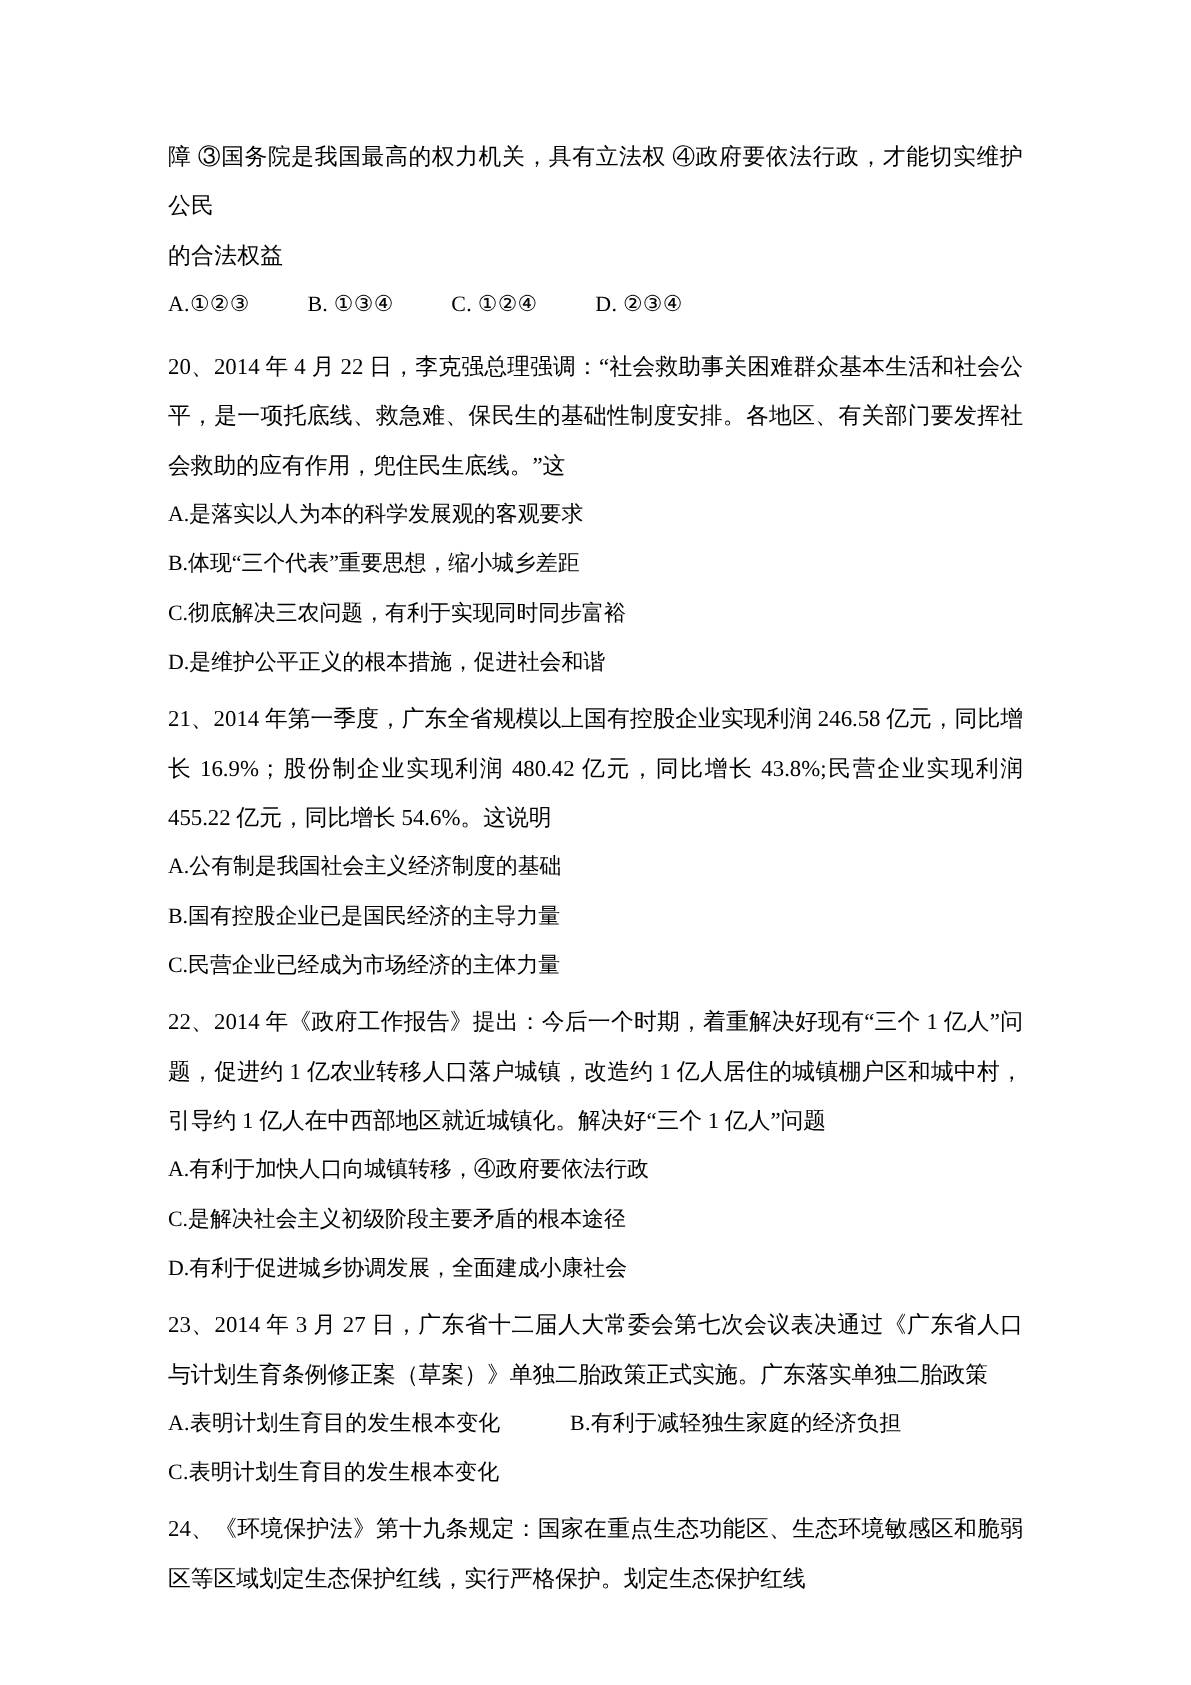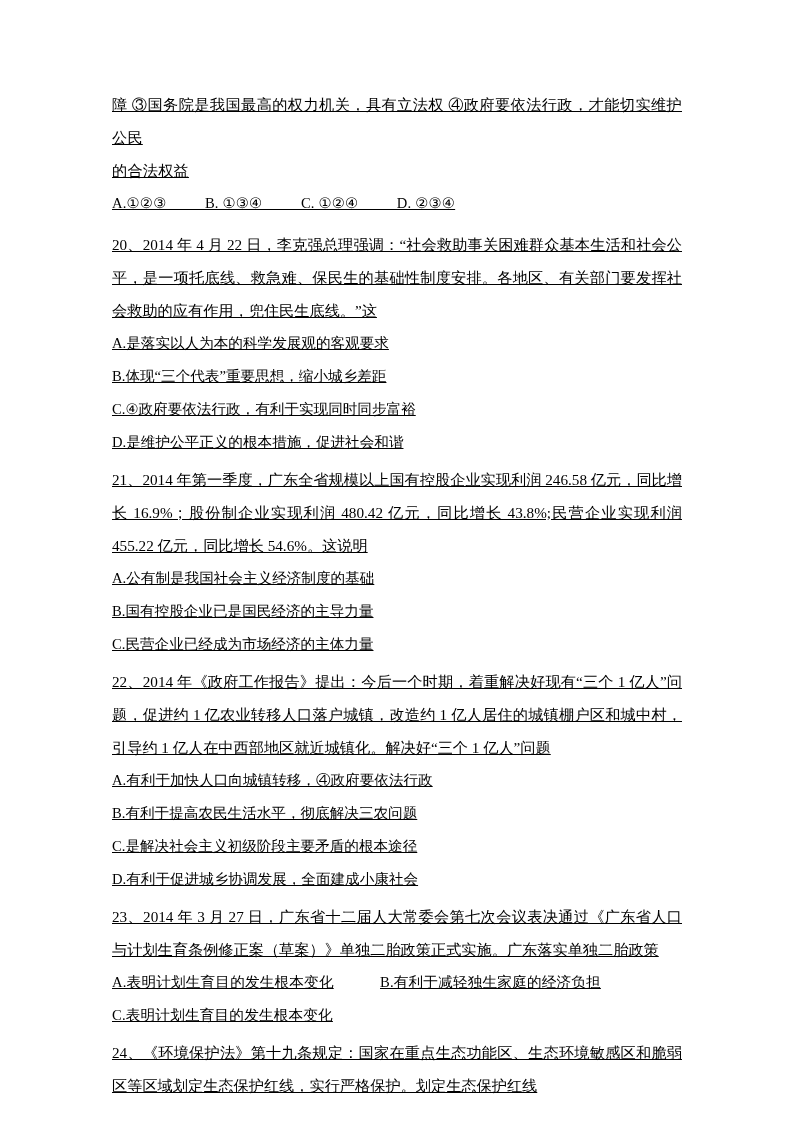--- a/index.html
+++ b/index.html
@@ -16,21 +16,20 @@
     overflow: hidden;
   }
   .page {
     position: absolute;
     left: 0;
     top: 0;
     width: 794px;
     height: 1123px;
     box-sizing: border-box;
     padding: 88px 60px 60px 112px;
-    text-decoration: underline;
   }
   .doc-body {
     width: 570px;
   }
   p {
     margin: 0;
   }
   .para {
     font-size: 15.2px;
     line-height: 33px;
@@ -88,39 +87,38 @@
       <p class="para">的合法权益</p>
       <p class="opt-row">A.①②③          B. ①③④          C. ①②④          D. ②③④</p>
     </div>
 
     <div class="gap"></div>
 
     <div class="block">
       <p class="stem">20、2014 年 4 月 22 日，李克强总理强调：“社会救助事关困难群众基本生活和社会公平，是一项托底线、救急难、保民生的基础性制度安排。各地区、有关部门要发挥社会救助的应有作用，兜住民生底线。”这</p>
       <p class="opt">A.是落实以人为本的科学发展观的客观要求</p>
       <p class="opt">B.体现“三个代表”重要思想，缩小城乡差距</p>
-      <p class="opt">C.④政府要依法行政，有利于实现同时同步富裕</p>
+      <p class="opt">C.彻底解决三农问题，有利于实现同时同步富裕</p>
       <p class="opt">D.是维护公平正义的根本措施，促进社会和谐</p>
     </div>
 
     <div class="gap-sm"></div>
 
     <div class="block">
       <p class="stem">21、2014 年第一季度，广东全省规模以上国有控股企业实现利润 246.58 亿元，同比增长 16.9%；股份制企业实现利润 480.42 亿元，同比增长 43.8%;民营企业实现利润 455.22 亿元，同比增长 54.6%。这说明</p>
       <p class="opt">A.公有制是我国社会主义经济制度的基础</p>
       <p class="opt">B.国有控股企业已是国民经济的主导力量</p>
       <p class="opt">C.民营企业已经成为市场经济的主体力量</p>
     </div>
 
     <div class="gap-sm"></div>
 
     <div class="block">
       <p class="stem">22、2014 年《政府工作报告》提出：今后一个时期，着重解决好现有“三个 1 亿人”问题，促进约 1 亿农业转移人口落户城镇，改造约 1 亿人居住的城镇棚户区和城中村，引导约 1 亿人在中西部地区就近城镇化。解决好“三个 1 亿人”问题</p>
       <p class="opt">A.有利于加快人口向城镇转移，④政府要依法行政</p>
-      <p class="opt">B.有利于提高农民生活水平，彻底解决三农问题</p>
       <p class="opt">C.是解决社会主义初级阶段主要矛盾的根本途径</p>
       <p class="opt">D.有利于促进城乡协调发展，全面建成小康社会</p>
     </div>
 
     <div class="gap-sm"></div>
 
     <div class="block">
       <p class="stem">23、2014 年 3 月 27 日，广东省十二届人大常委会第七次会议表决通过《广东省人口与计划生育条例修正案（草案）》单独二胎政策正式实施。广东落实单独二胎政策</p>
       <div class="two-col">
         <div class="c1">A.表明计划生育目的发生根本变化</div>

